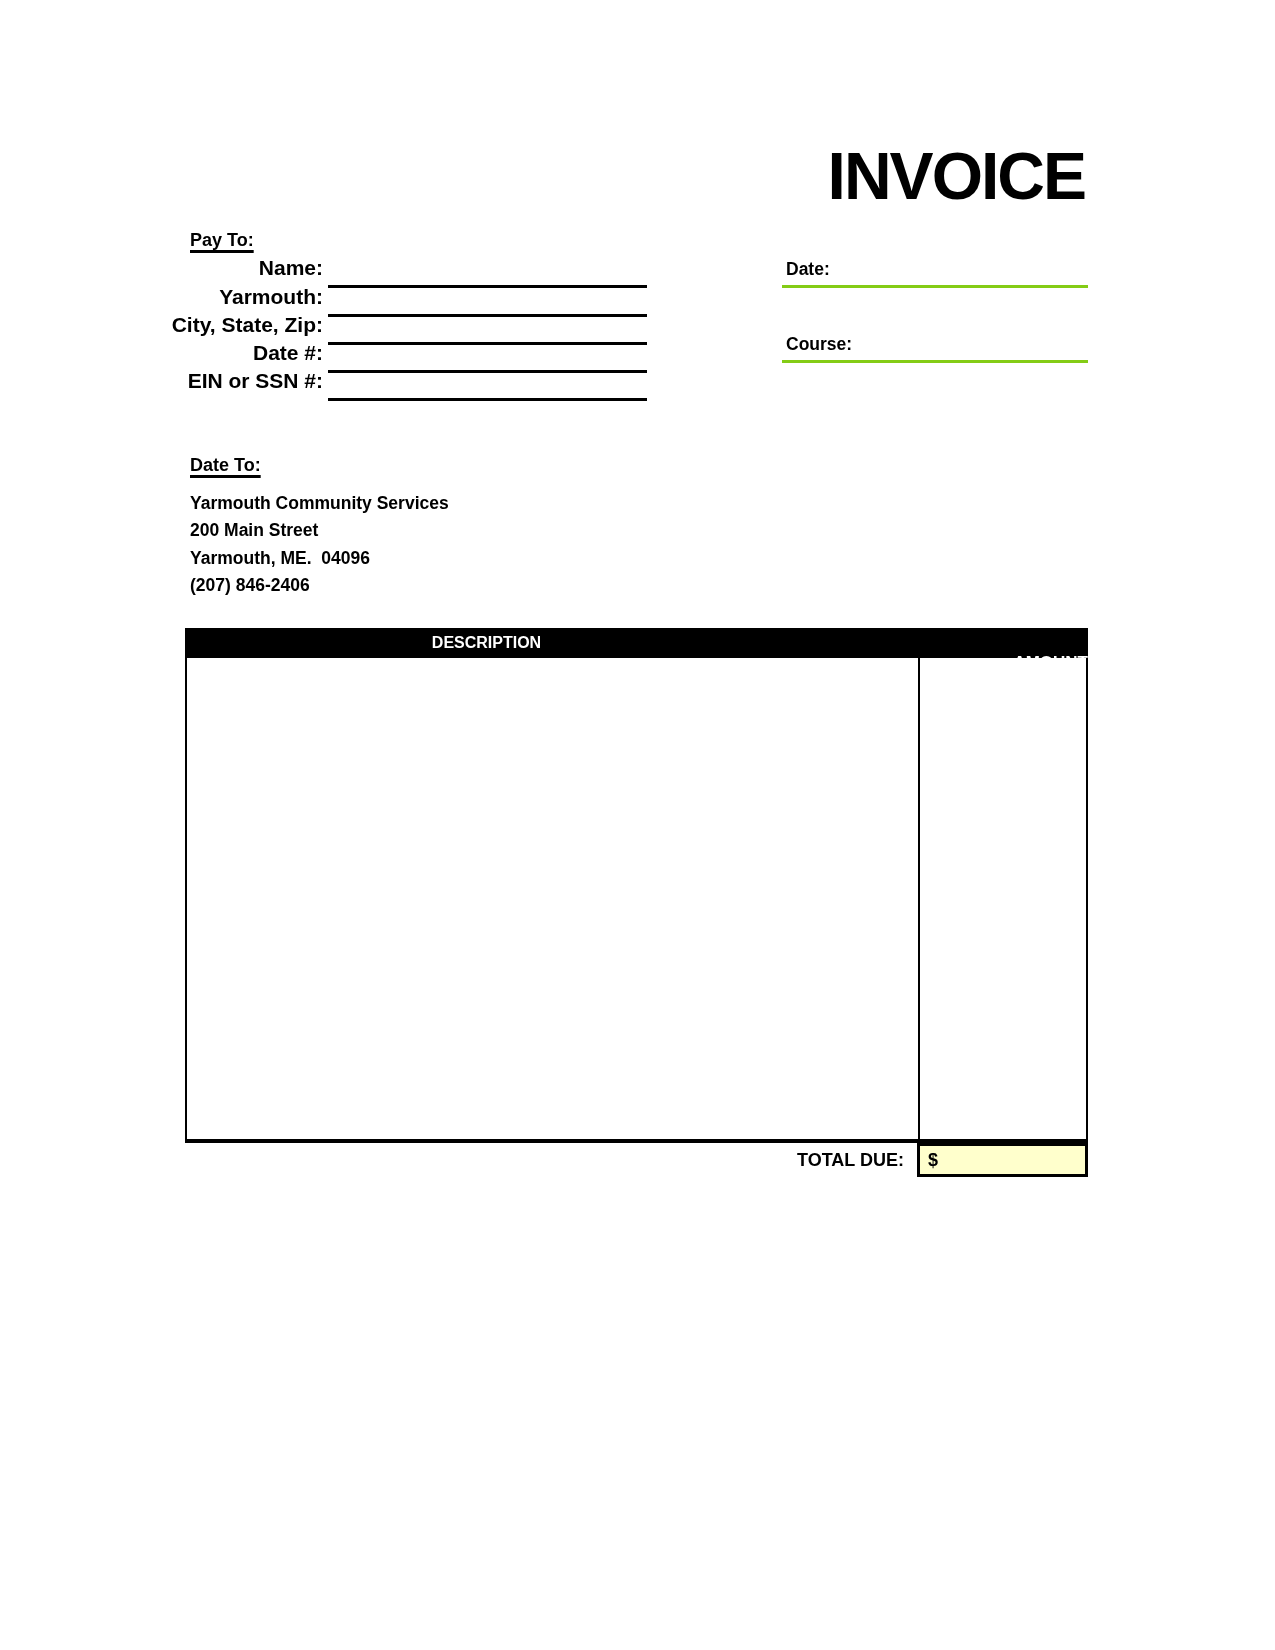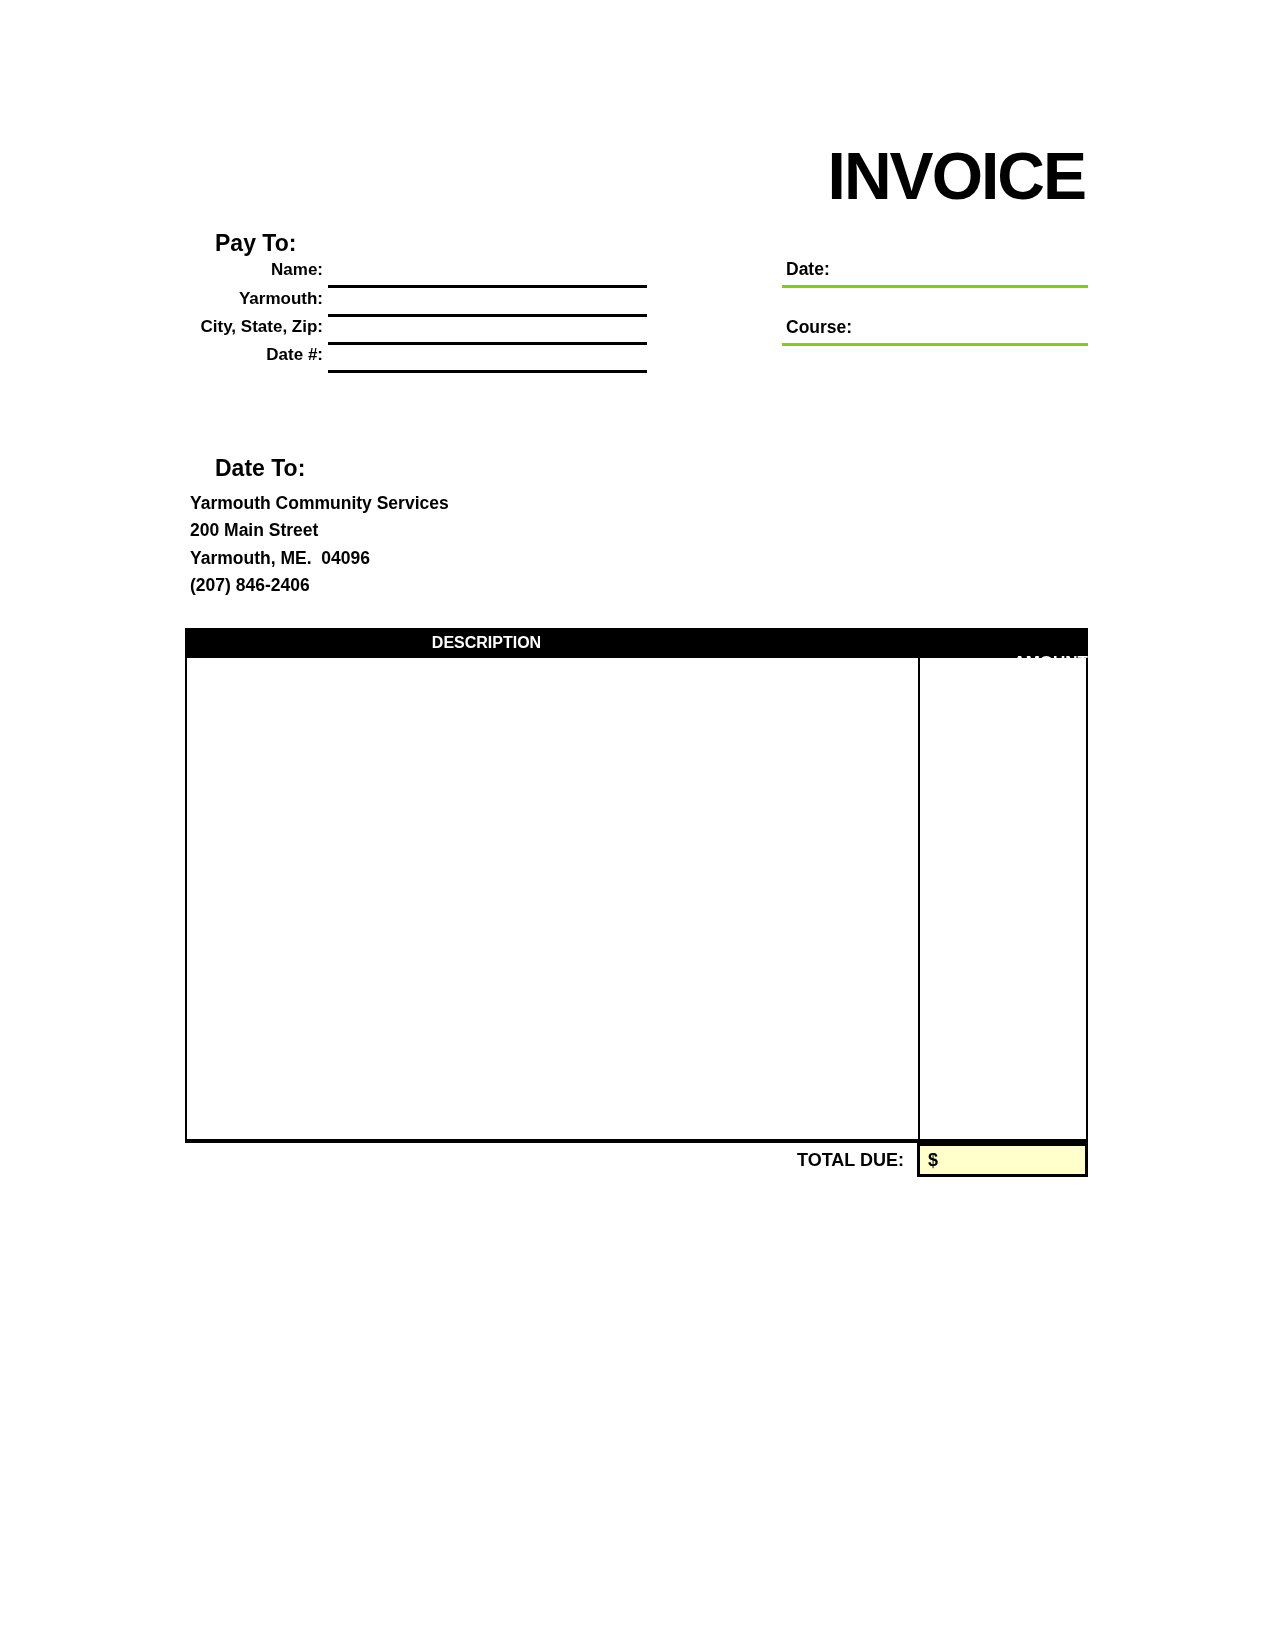--- a/index.html
+++ b/index.html
@@ -13,37 +13,37 @@
     color:#000000;
     overflow:hidden;
   }
   .title {
     position:absolute; top:143px; right:190px;
     font-size:66px; line-height:1; letter-spacing:-2px;
     font-weight:bold;
   }
   .section-heading {
     position:absolute;
-    font-size:23px;
+    font-size:18px;
+    text-decoration:underline;
     text-decoration-thickness:3px;
     text-underline-offset:4px;
     text-decoration-skip-ink:none;
-    margin-left:25px;
   }
   .payto-heading { left:190px; top:230px; }
   .billto-heading { left:190px; top:455px; }
 
   .payto-fields { position:absolute; left:148px; top:260px; }
   .frow { display:flex; align-items:flex-end; height:28.3px; }
-  .flabel { width:175px; text-align:right; font-size:17px; margin-bottom:8px; white-space:nowrap; }
+  .flabel { width:175px; text-align:right; font-size:21px; margin-bottom:8px; white-space:nowrap; }
   .fline { width:319px; height:0; border-bottom:3px solid #000; margin-left:5px; }
 
   .meta-fields { position:absolute; left:782px; top:260px; width:306px; }
   .mrow { height:28.3px; display:flex; align-items:flex-end; border-bottom:3px solid #84cc16; }
-  .mrow.second { margin-top:29px; }
+  .mrow.second { margin-top:46px; }
   .mlabel { font-size:17.5px; padding-left:4px; margin-bottom:5px; white-space:nowrap; }
 
   .billto-lines { position:absolute; left:190px; top:490px; }
   .bill-line { font-size:17.5px; line-height:27.3px; white-space:pre; }
 
   .inv-table { position:absolute; left:185px; top:628px; width:903px; }
   .thead { display:flex; width:903px; height:30px; background:#000000; color:#ffffff; }
   .th-desc { width:733px; font-size:16px; line-height:30px; text-align:center; padding-right:130px; }
   .th-amt { flex:1; font-size:17px; line-height:30px; text-align:right;margin-top:20px; }
   .tbody {
@@ -82,20 +82,24 @@
       <div class="fline"></div>
     </div>
     <div class="frow">
       <div class="flabel">City, State, Zip:</div>
       <div class="fline"></div>
     </div>
     <div class="frow">
       <div class="flabel">Date #:</div>
       <div class="fline"></div>
     </div>
+    <div class="frow">
+      <div class="flabel">EIN or SSN #:</div>
+      <div class="fline"></div>
+    </div>
   </div>
 
   <div class="meta-fields">
     <div class="mrow">
       <div class="mlabel">Date:</div>
     </div>
     <div class="mrow second">
       <div class="mlabel">Course:</div>
     </div>
   </div>

